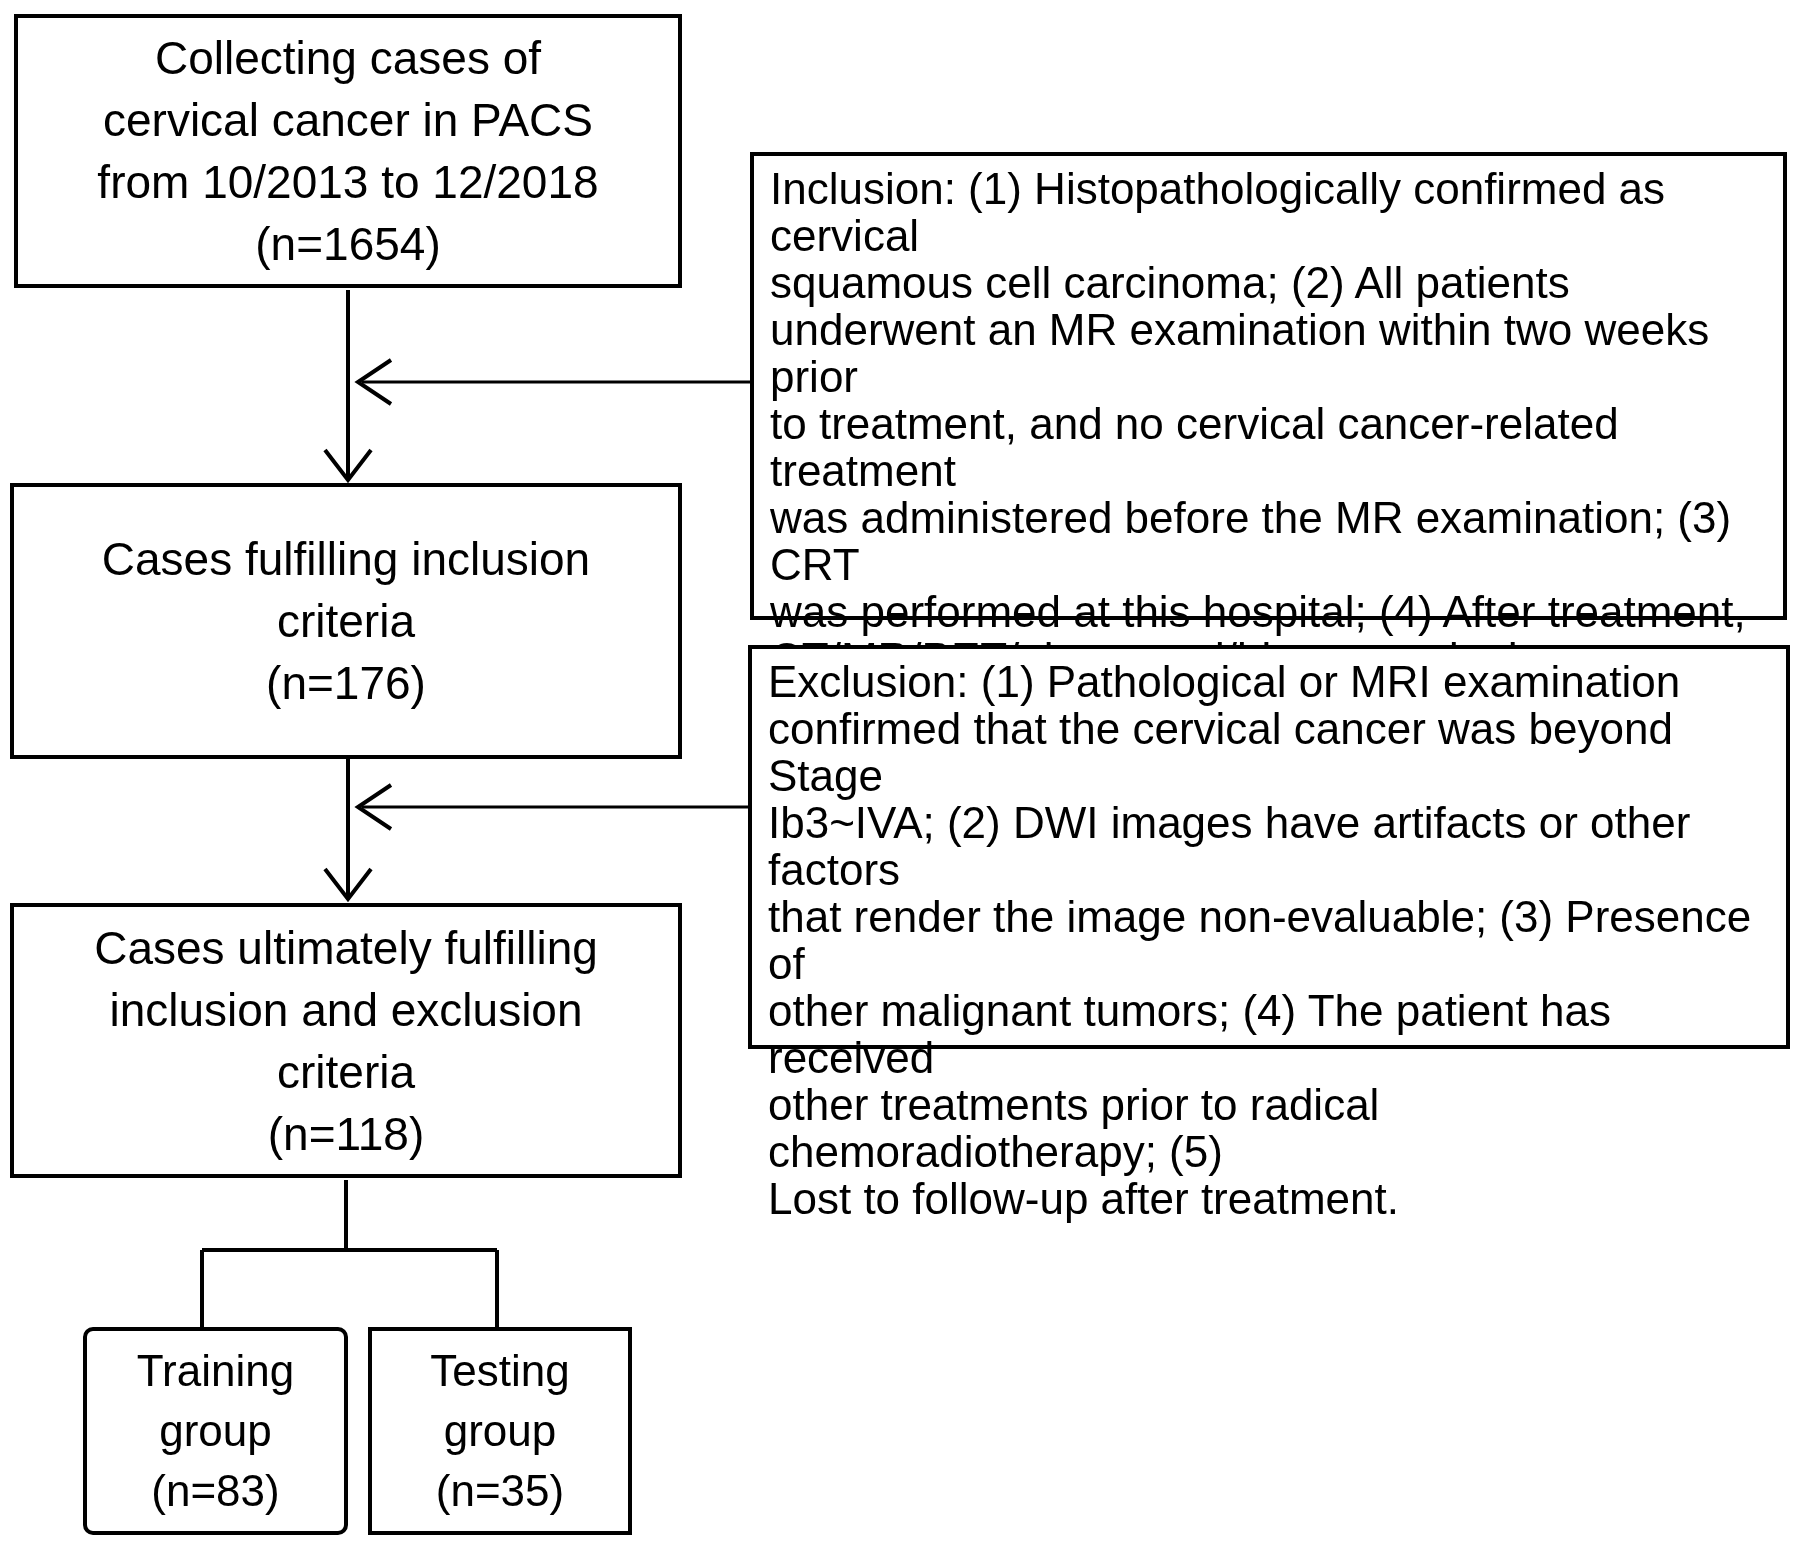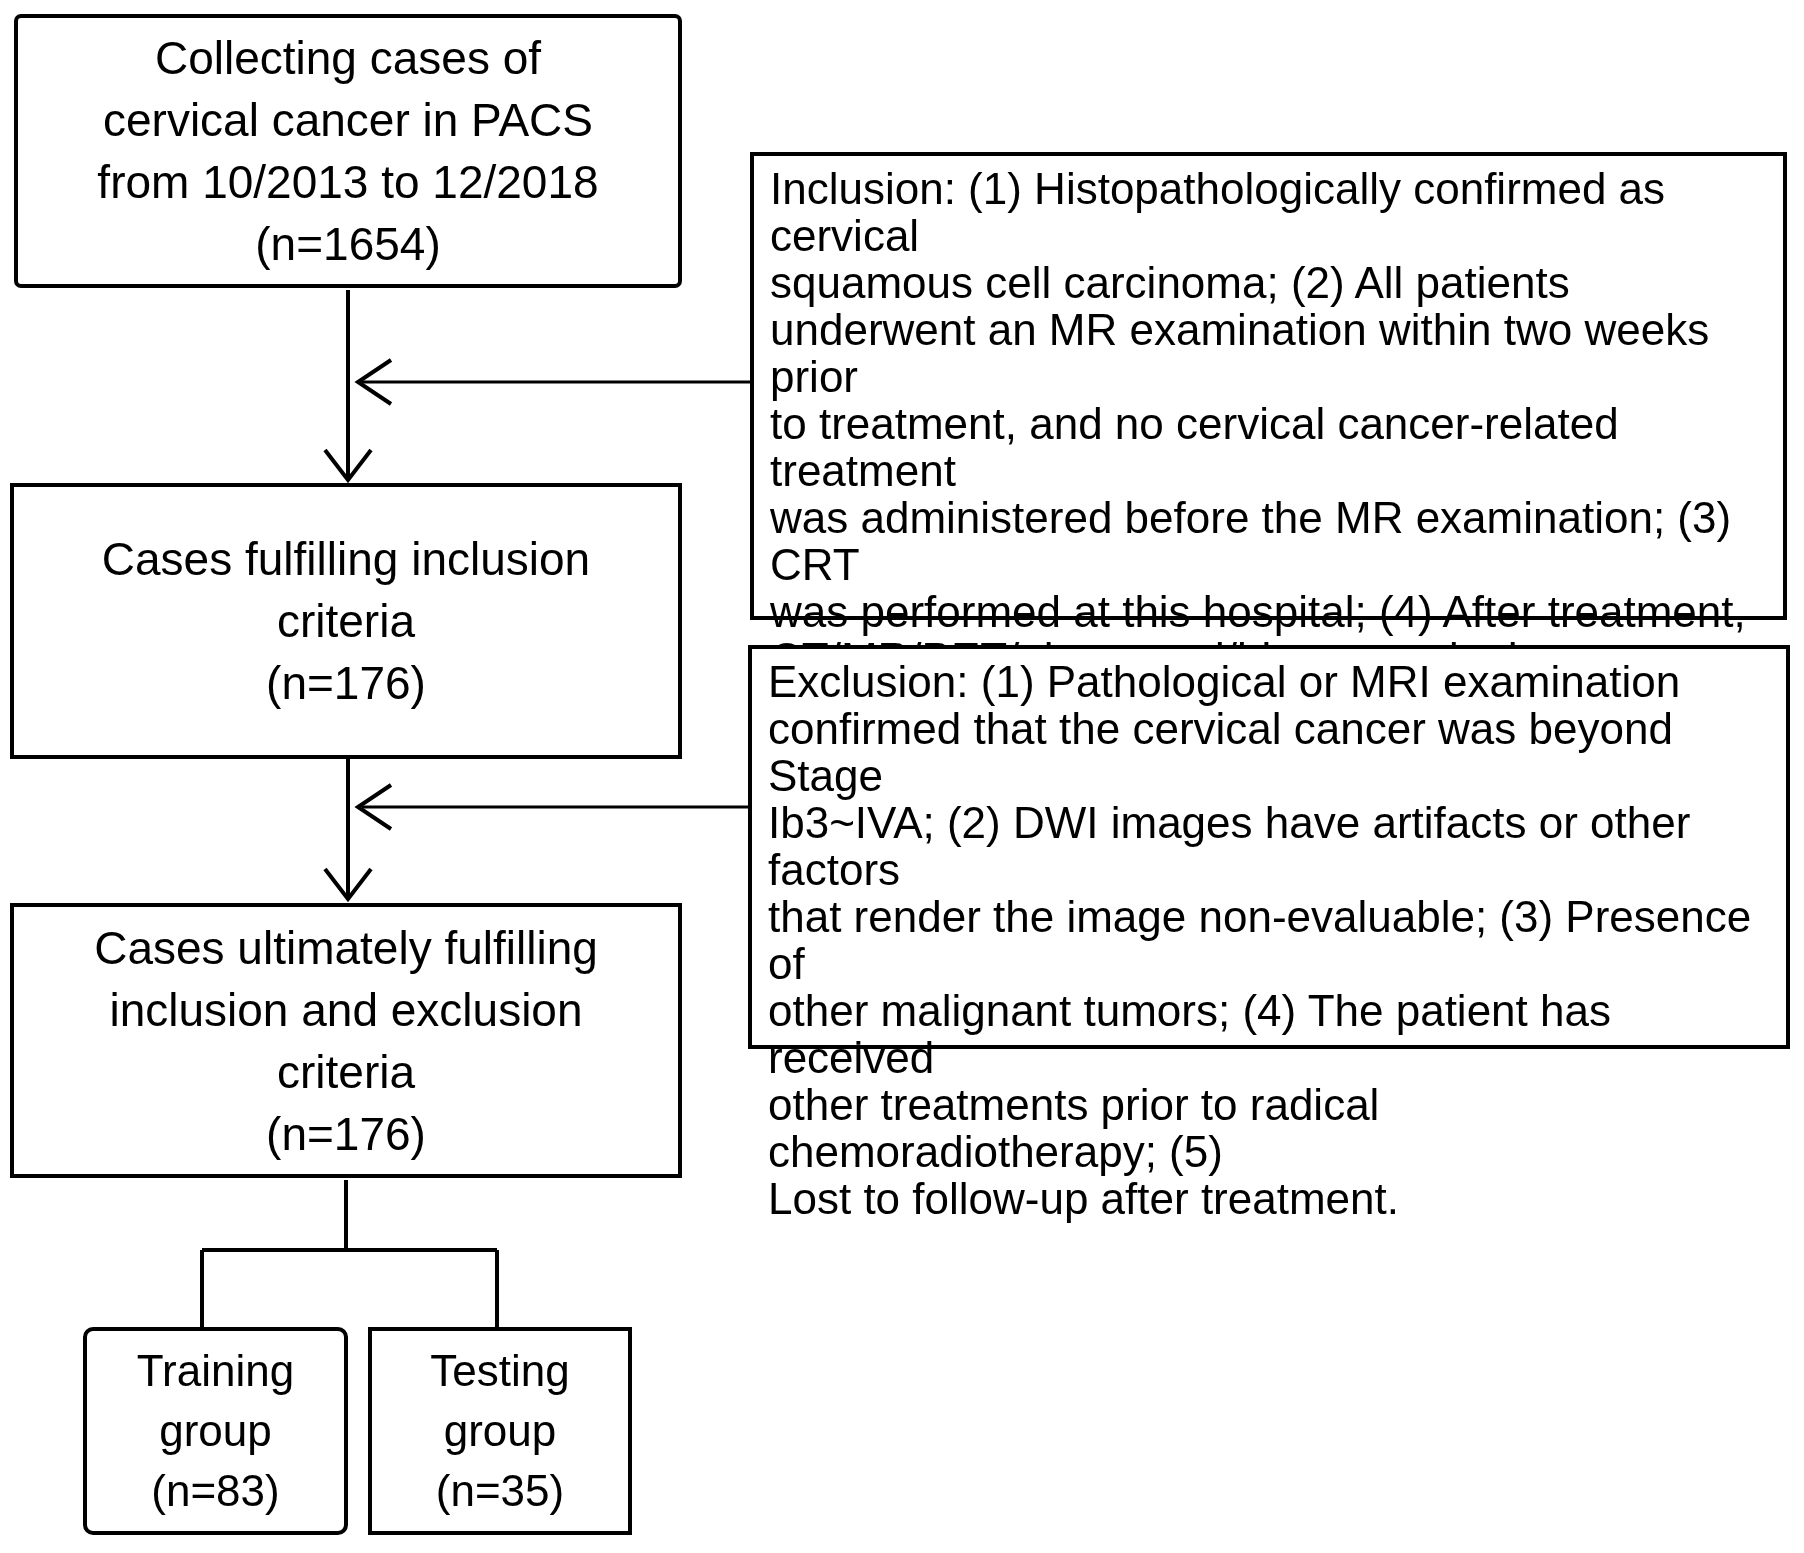--- a/index.html
+++ b/index.html
@@ -32,21 +32,21 @@
     white-space: pre-line;
   }
   .flowbox {
     display: flex;
     align-items: center;
     justify-content: center;
     text-align: center;
     font-size: 46px;
     line-height: 62px;
   }
-  .box-collect   { left: 14px;  top: 14px;   width: 668px;  height: 274px; border-radius: 7px; }
+  .box-collect   { left: 14px;  top: 14px;   width: 668px;  height: 274px; }
   .box-fulfill   { left: 10px;  top: 483px;  width: 672px;  height: 276px; }
   .box-ultimate  { left: 10px;  top: 903px;  width: 672px;  height: 275px; }
   .box-training  { left: 83px;  top: 1327px; width: 265px;  height: 208px; font-size: 44px; line-height: 60px; border-radius: 10px; }
   .box-testing   { left: 368px; top: 1327px; width: 264px;  height: 208px; font-size: 44px; line-height: 60px; }
   .critbox {
     text-align: left;
     font-size: 44px;
     line-height: 47px;
     padding: 9px 14px 6px 16px;
   }
@@ -108,21 +108,21 @@
 confirmed that the cervical cancer was beyond Stage
 Ib3~IVA; (2) DWI images have artifacts or other factors
 that render the image non-evaluable; (3) Presence of
 other malignant tumors; (4) The patient has received
 other treatments prior to radical chemoradiotherapy; (5)
 Lost to follow-up after treatment.</div>
 
   <div class="box flowbox box-ultimate">Cases ultimately fulfilling
 inclusion and exclusion
 criteria
-(n=176)</div>
+(n=118)</div>
 
   <div class="box flowbox box-training">Training
 group
 (n=83)</div>
 
   <div class="box flowbox box-testing">Testing
 group
 (n=35)</div>
 
 </div>

